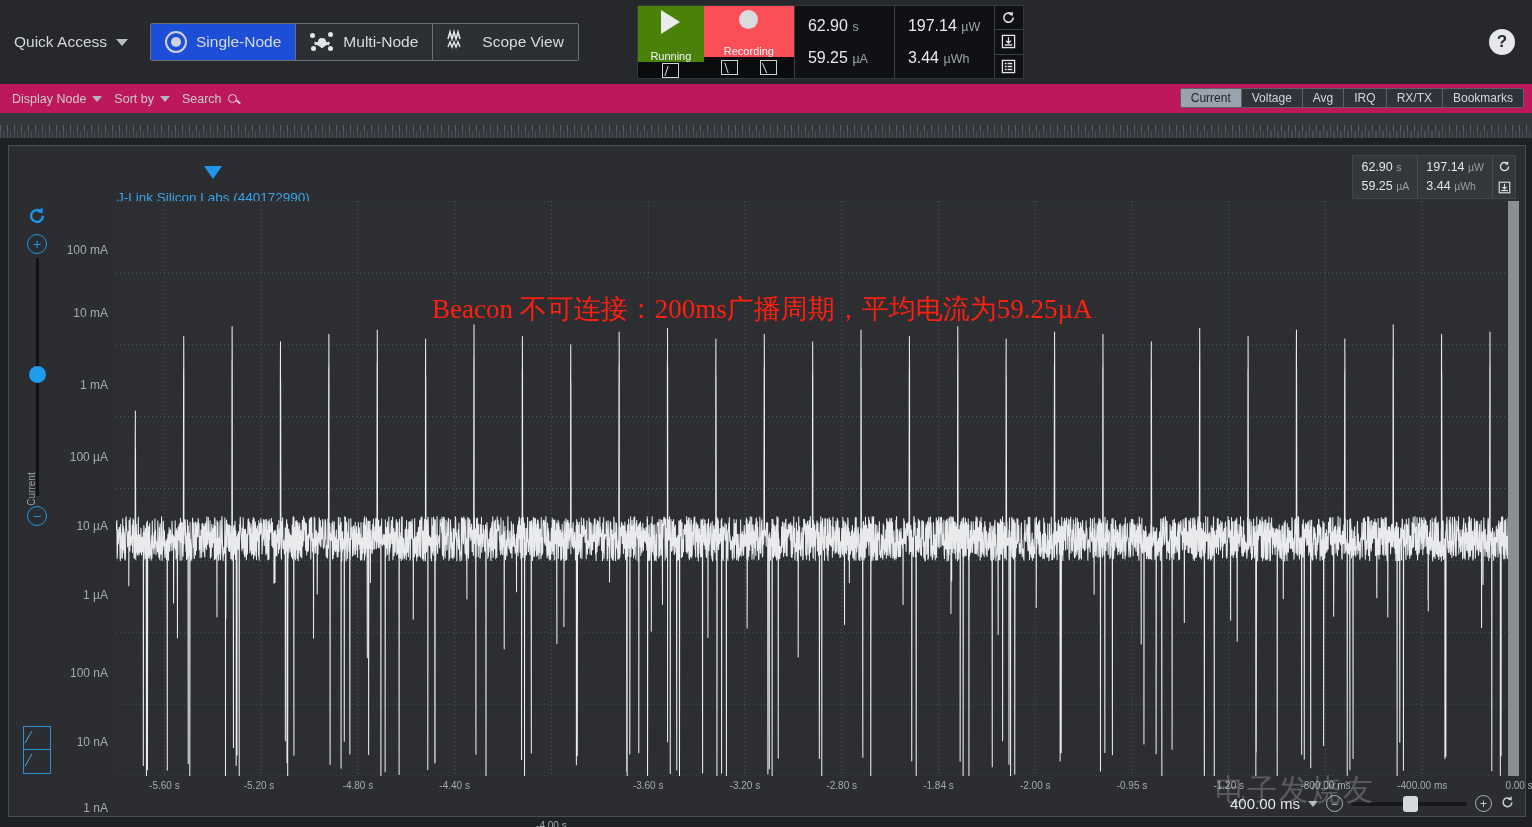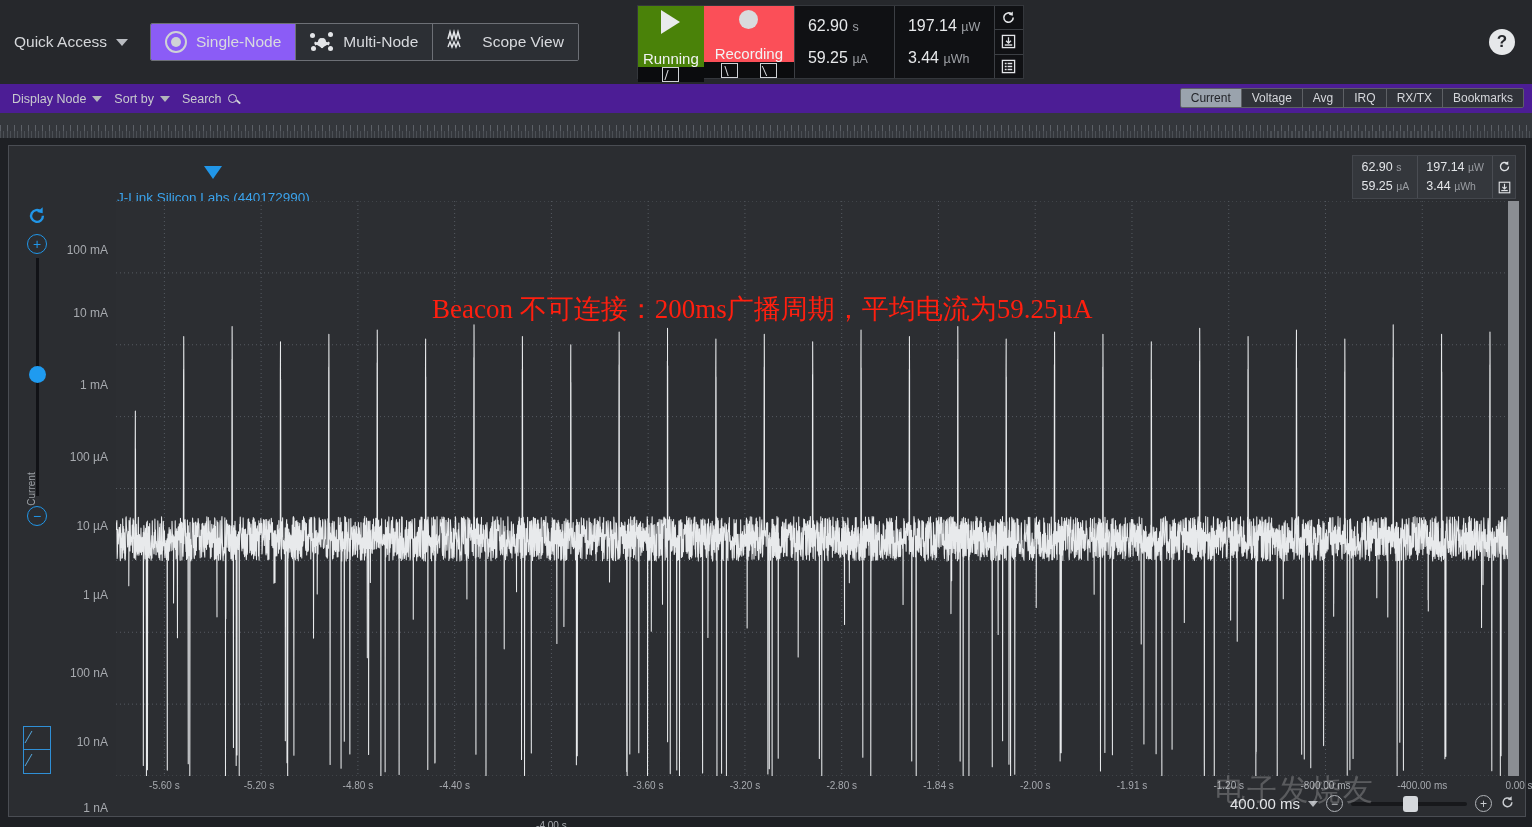--- a/index.html
+++ b/index.html
@@ -30,21 +30,21 @@
     border: 1px solid #6d7076; border-radius: 2px; overflow: hidden;
   }
   .view-mode {
     display: flex; align-items: center; gap: 9px;
     padding: 0 14px; height: 100%;
     color: #d8dade; font-size: 15.5px;
     border-right: 1px solid #6d7076;
     background: #2c2f34;
   }
   .view-mode:last-child { border-right: none; }
-  .view-mode.active { background: #8b5cf6; }
+  .view-mode.active { background: #1d4ed8; }
 
   .icon-single { width: 22px; height: 22px; border-radius: 50%;
     border: 2px solid #cfd2d6; display: flex; align-items: center; justify-content: center; }
   .icon-single i { width: 10px; height: 10px; border-radius: 50%; background: #cfd2d6; display:block;}
 
   .icon-multi { width: 24px; height: 22px; position: relative; }
   .icon-multi i { position: absolute; background: #e3e5e8; border-radius: 50%; display: block;}
   .icon-multi i:nth-child(1){width:8px;height:8px;left:8px;top:7px;}
   .icon-multi i:nth-child(2){width:5px;height:5px;left:0px;top:2px;}
   .icon-multi i:nth-child(3){width:5px;height:5px;left:18px;top:1px;}
@@ -60,21 +60,21 @@
     display: flex; margin-left: 58px; height: 74px; background: #101114;
     align-items: stretch; border: 1px solid #34373c;
   }
   .tcol { display: flex; flex-direction: column; width: 66px; }
   .tbtn {
     flex: 1; display: flex; flex-direction: column;
     align-items: center; justify-content: center; padding-top: 4px;
   }
   .tbtn.run { background: #4a8209; }
   .tbtn.rec { background: #fb4f58; }
-  .tbtn .lbl { font-size: 15px; color: #f2f3f4; margin-top: 16px; }
+  .tbtn .lbl { font-size: 11px; color: #f2f3f4; margin-top: 16px; }
   .play-tri {
     width: 0; height: 0; border-left: 19px solid #e9ebec;
     border-top: 12px solid transparent; border-bottom: 12px solid transparent;
   }
   .rec-dot { width: 19px; height: 19px; border-radius: 50%; background: #d9dbdd; }
   .tsub {
     height: 22px; display: flex; align-items: center; justify-content: center;
     background: #0b0c0e;
   }
   .minibox {
@@ -111,21 +111,21 @@
     position: absolute; right: 17px; top: 29px;
     width: 26px; height: 26px; border-radius: 50%;
     background: #e6e8ea; color: #26282c;
     font-size: 17px; font-weight: bold;
     display: flex; align-items: center; justify-content: center;
   }
 
   
   #filter-bar {
     position: absolute; left: 0; top: 84px; width: 1532px; height: 29px;
-    background: #4c1d95; display: flex; align-items: center;
+    background: #be185d; display: flex; align-items: center;
   }
   .fb-item {
     display: flex; align-items: center; gap: 6px;
     margin-left: 12px; color: #c8cace; font-size: 12.5px;
   }
   .chev-sm {
     width: 0; height: 0; border-left: 5px solid transparent;
     border-right: 5px solid transparent; border-top: 6px solid #b3b6bb;
   }
   .mag {
@@ -567,21 +567,21 @@
       <span class="xtick" style="left: 48.3793px;">-5.60 s</span>
       <span class="xtick" style="left: 143px;">-5.20 s</span>
       <span class="xtick" style="left: 241.897px;">-4.80 s</span>
       <span class="xtick" style="left: 338.655px;">-4.40 s</span>
       <span class="xtick" style="left: 435.414px; margin-top: 40px;">-4.00 s</span>
       <span class="xtick" style="left: 532.172px;">-3.60 s</span>
       <span class="xtick" style="left: 628.931px;">-3.20 s</span>
       <span class="xtick" style="left: 725.69px;">-2.80 s</span>
       <span class="xtick" style="left: 822.448px;">-1.84 s</span>
       <span class="xtick" style="left: 919.207px;">-2.00 s</span>
-      <span class="xtick" style="left: 1015.97px;">-1.91 s</span>
+      <span class="xtick" style="left: 1015.97px;">-0.95 s</span>
       <span class="xtick" style="left: 1112.72px;">-1.20 s</span>
       <span class="xtick" style="left: 1209.48px;">-800.00 ms</span>
       <span class="xtick" style="left: 1306.24px;">-400.00 ms</span>
       <span class="xtick" style="left: 1403px;">0.00 s</span>
     </div>
 
   <div id="zoombar">
     <span id="zoom-val">400.00 ms</span>
     <span class="chev-sm"></span>
     <span class="zcirc">−</span>

